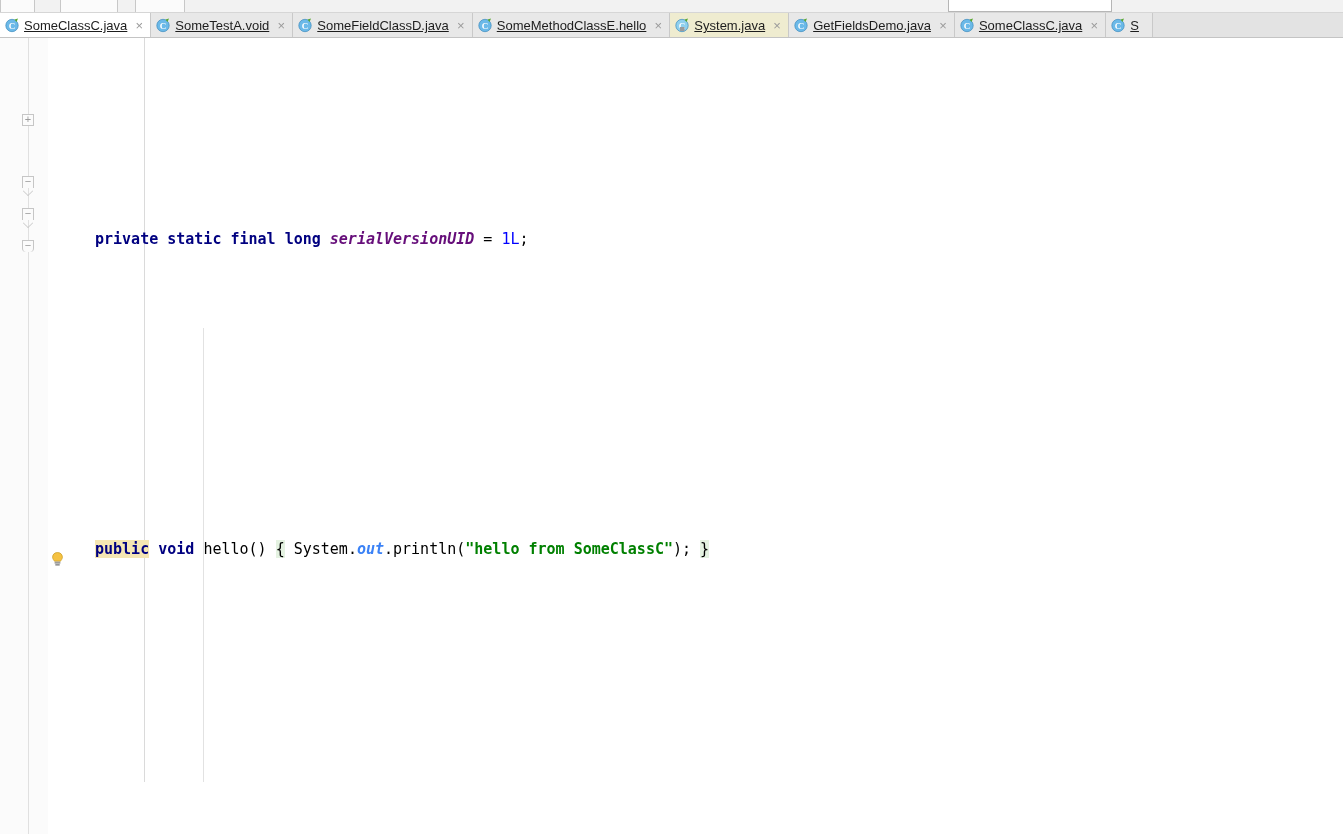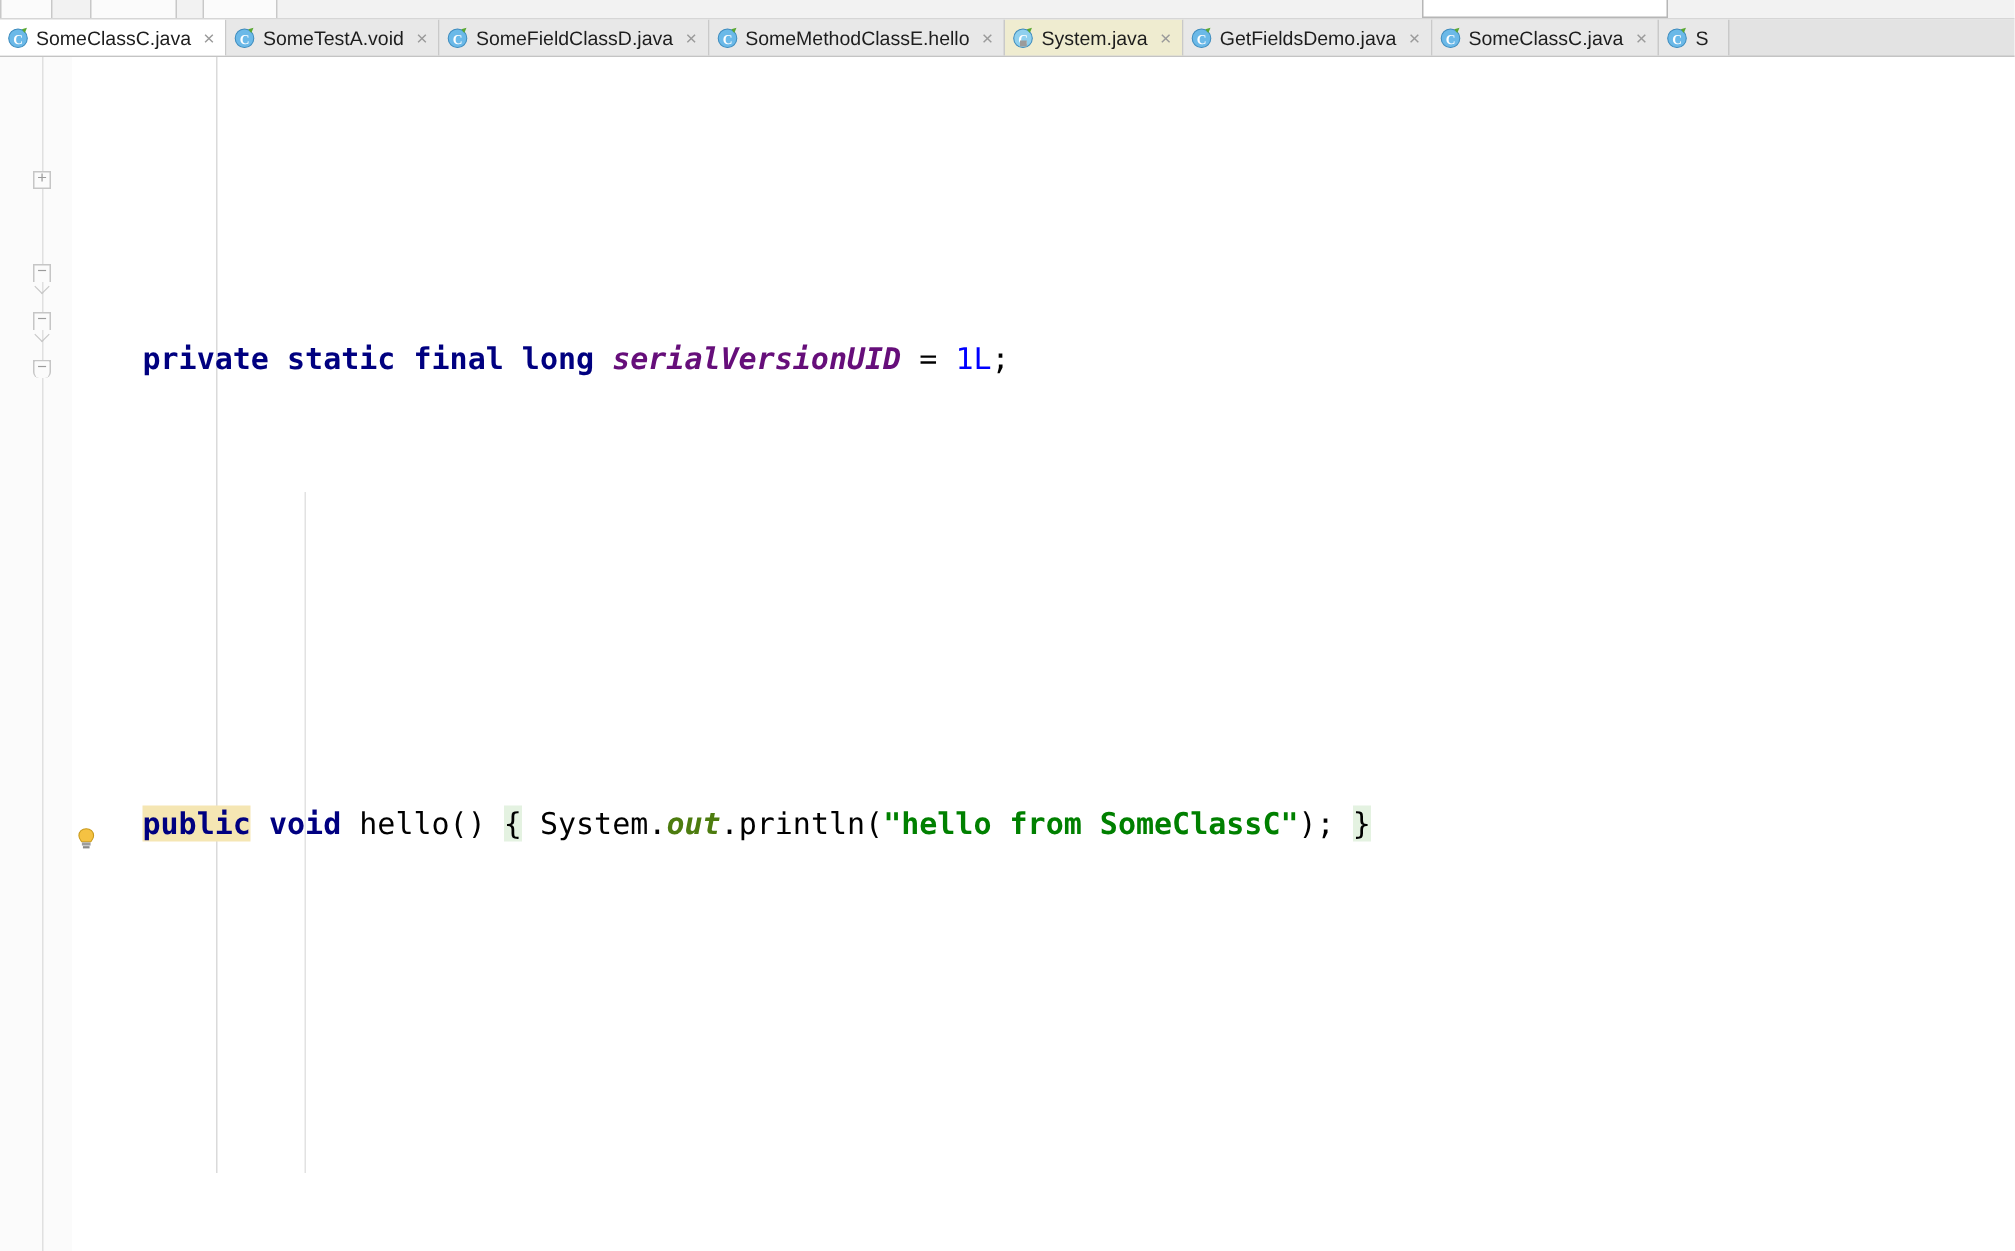--- a/index.html
+++ b/index.html
@@ -48,21 +48,21 @@
     color: #1d1d1d;
     flex: 0 0 auto;
     position: relative;
   }
   .tab.active   { background: #ffffff; }
   .tab.flagged  { background: #efecd0; }
   .tab .tabicon {
     width: 15px; height: 15px; margin-right: 4px;
     flex: 0 0 auto; position: relative;
   }
-  .tab .tablabel { margin-right: 7px; }
+  .tab .tablabel { margin-right: 7px; text-decoration: underline; }
   .tab .tabclose {
     color: #9a9a9a; font-size: 13px; line-height: 1;
     width: 10px; text-align: center;
   }
   .tab.active::after {
     content: ""; position: absolute; left: 0; right: 0; bottom: -1px;
     height: 1px; background: #ffffff;
   }
 
   
@@ -113,21 +113,21 @@
   #bulb {
     position: absolute; left: 49px; top: 513px;
     width: 17px; height: 17px;
   }
 
   
   #code {
     position: absolute; left: 48px; top: 0;
     width: 1295px; height: 744px;
     font-family: "DejaVu Sans Mono", monospace;
-    font-size: 20px;
+    font-size: 15px;
     line-height: 31px;
     color: #000000;
     white-space: pre;
     overflow: hidden;
   }
   .line {
     position: relative;
     height: 31px;
     padding-left: 47px;
     white-space: pre;
@@ -141,21 +141,21 @@
     position: absolute; left: 155px; top: 290px; width: 1px; height: 540px;
     background: #e2e2e2;
   }
 
   
   .kw   { color: #000080; font-weight: bold; }
   .id   { color: #000000; }
   .fld  { color: #660e7a; font-weight: bold; font-style: italic; }
   .num  { color: #0000ff; }
   .str  { color: #008000; font-weight: bold; }
-  .stat { color: #4d7c0f; font-weight: bold; font-style: italic; }
+  .stat { color: #3b82f6; font-weight: bold; font-style: italic; }
   .hl-yellow { background: #f5e6b3; margin-top: 32px; }
   .hl-green  { background: #e4f2e1; }
 
   
 </style>
 </head>
 <body>
 
 <div id="top-strip">
   <div class="seg a"></div>

